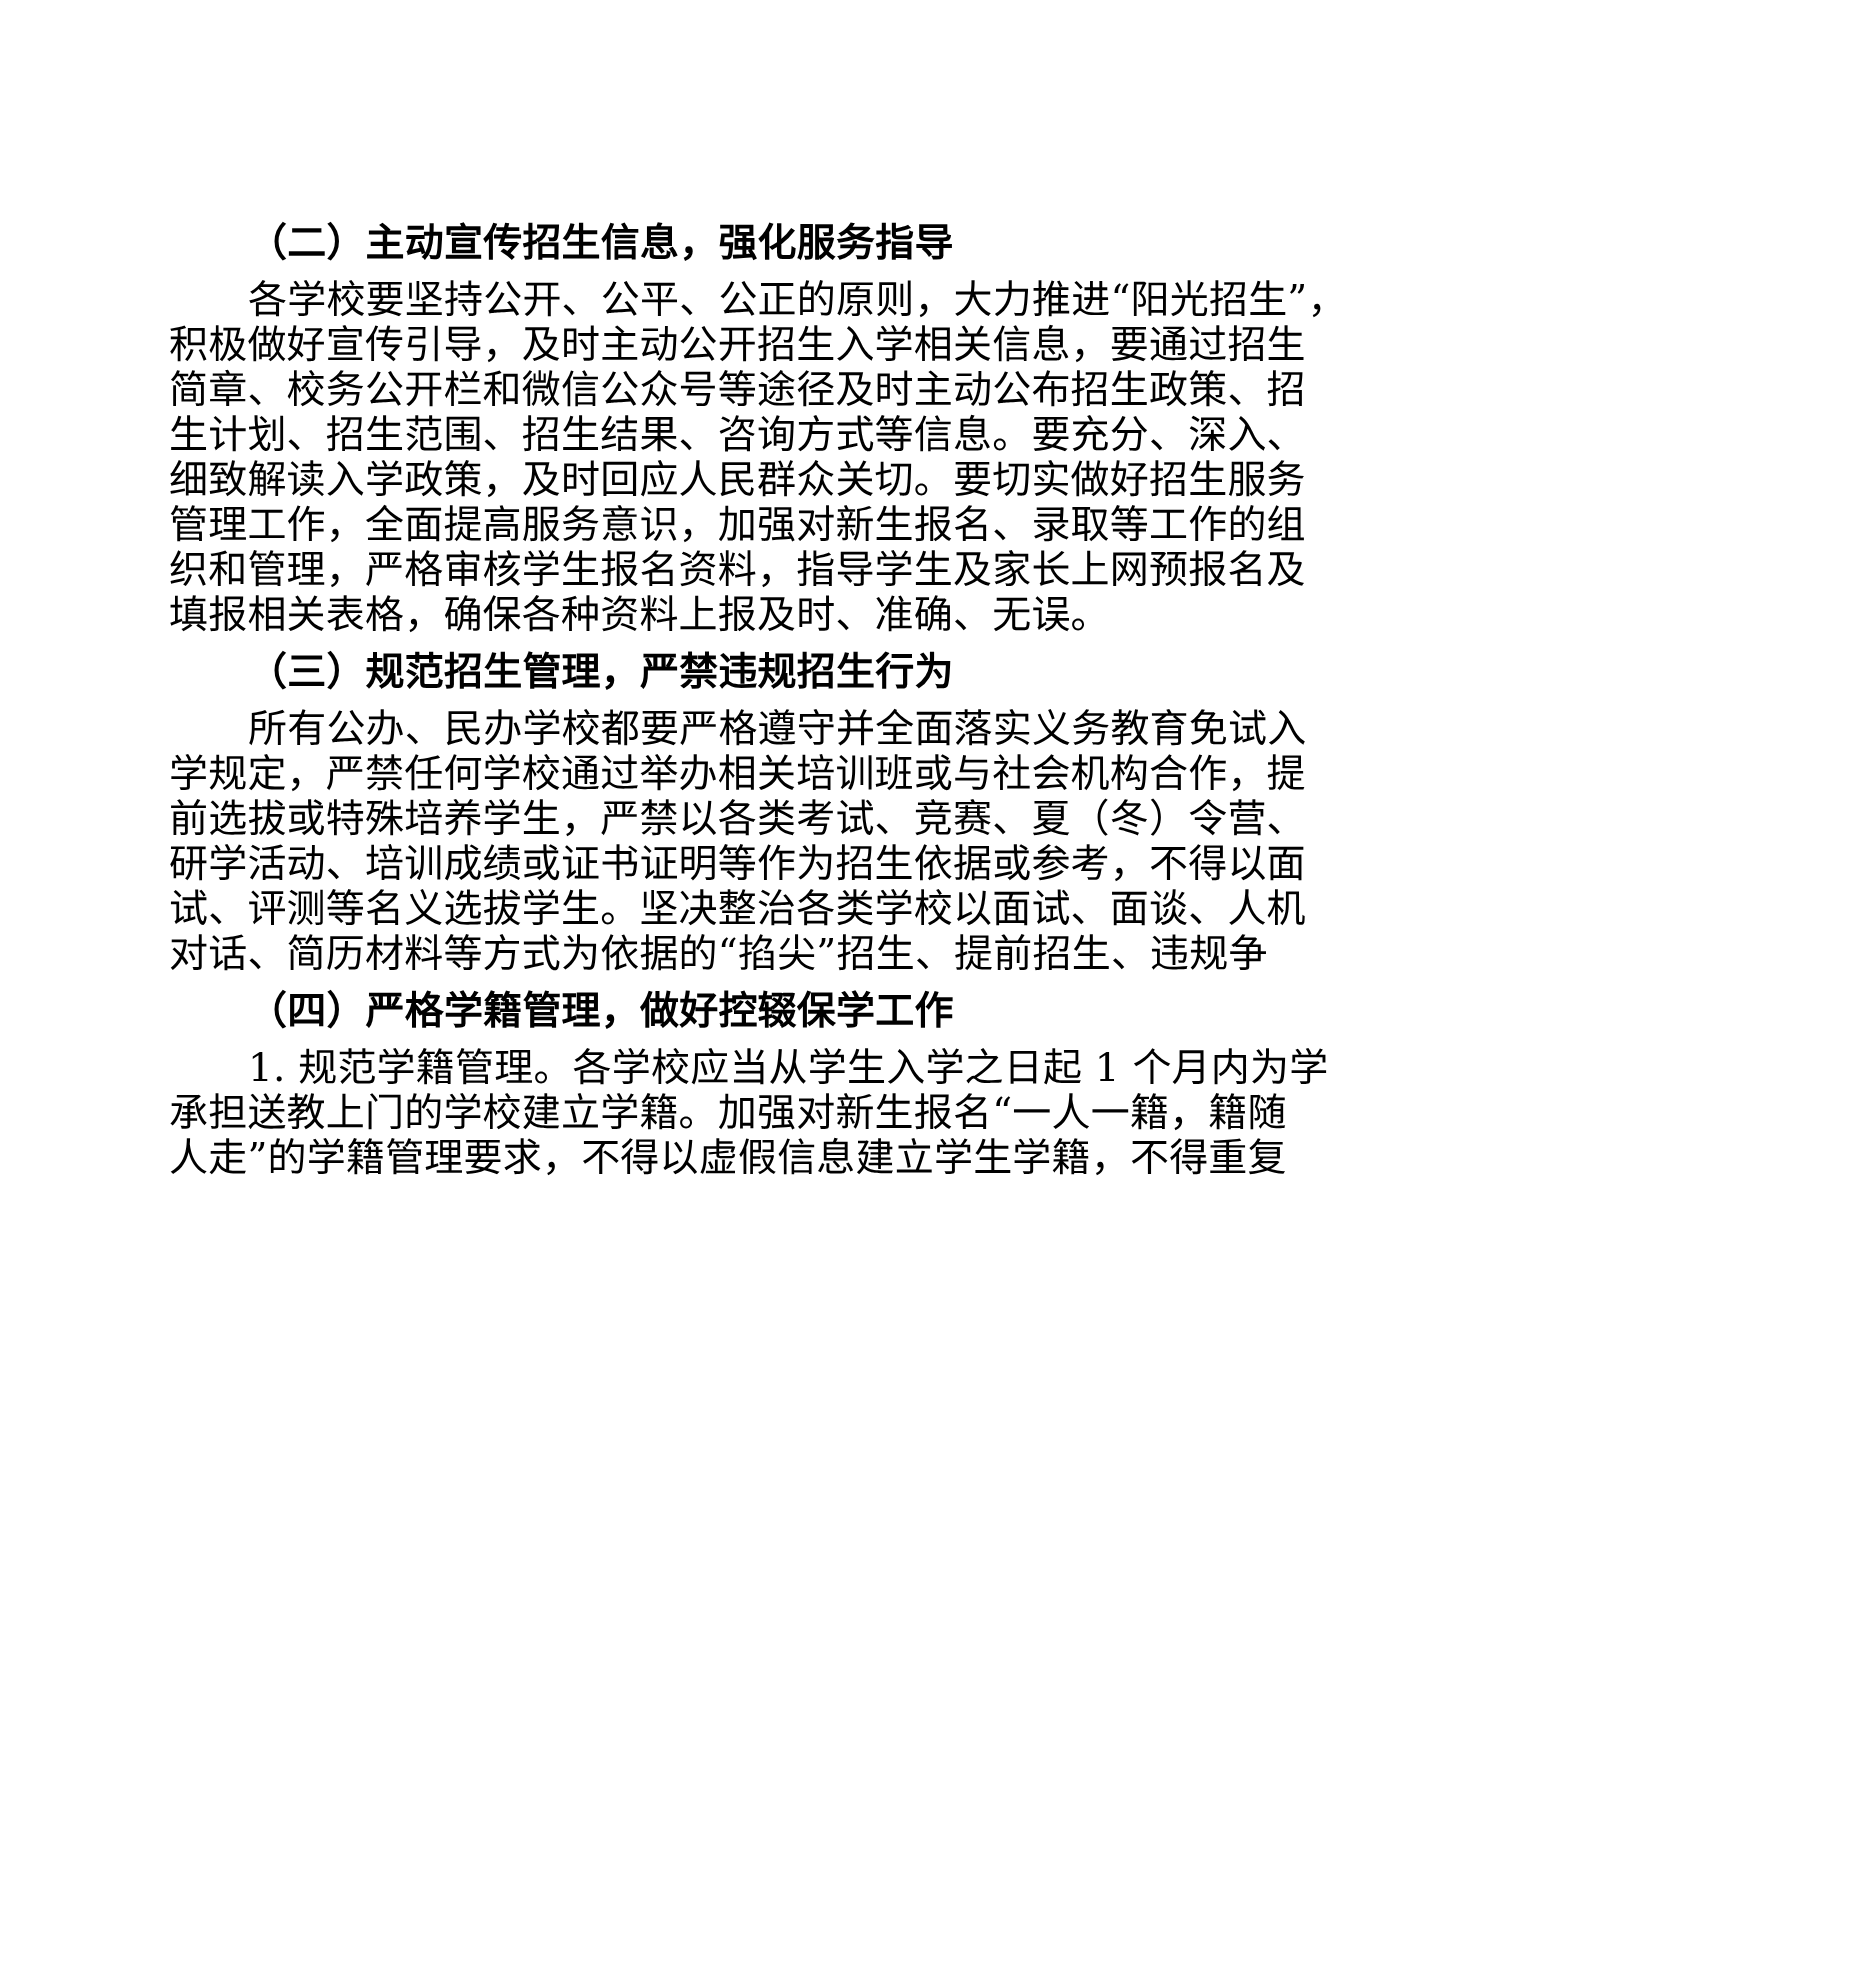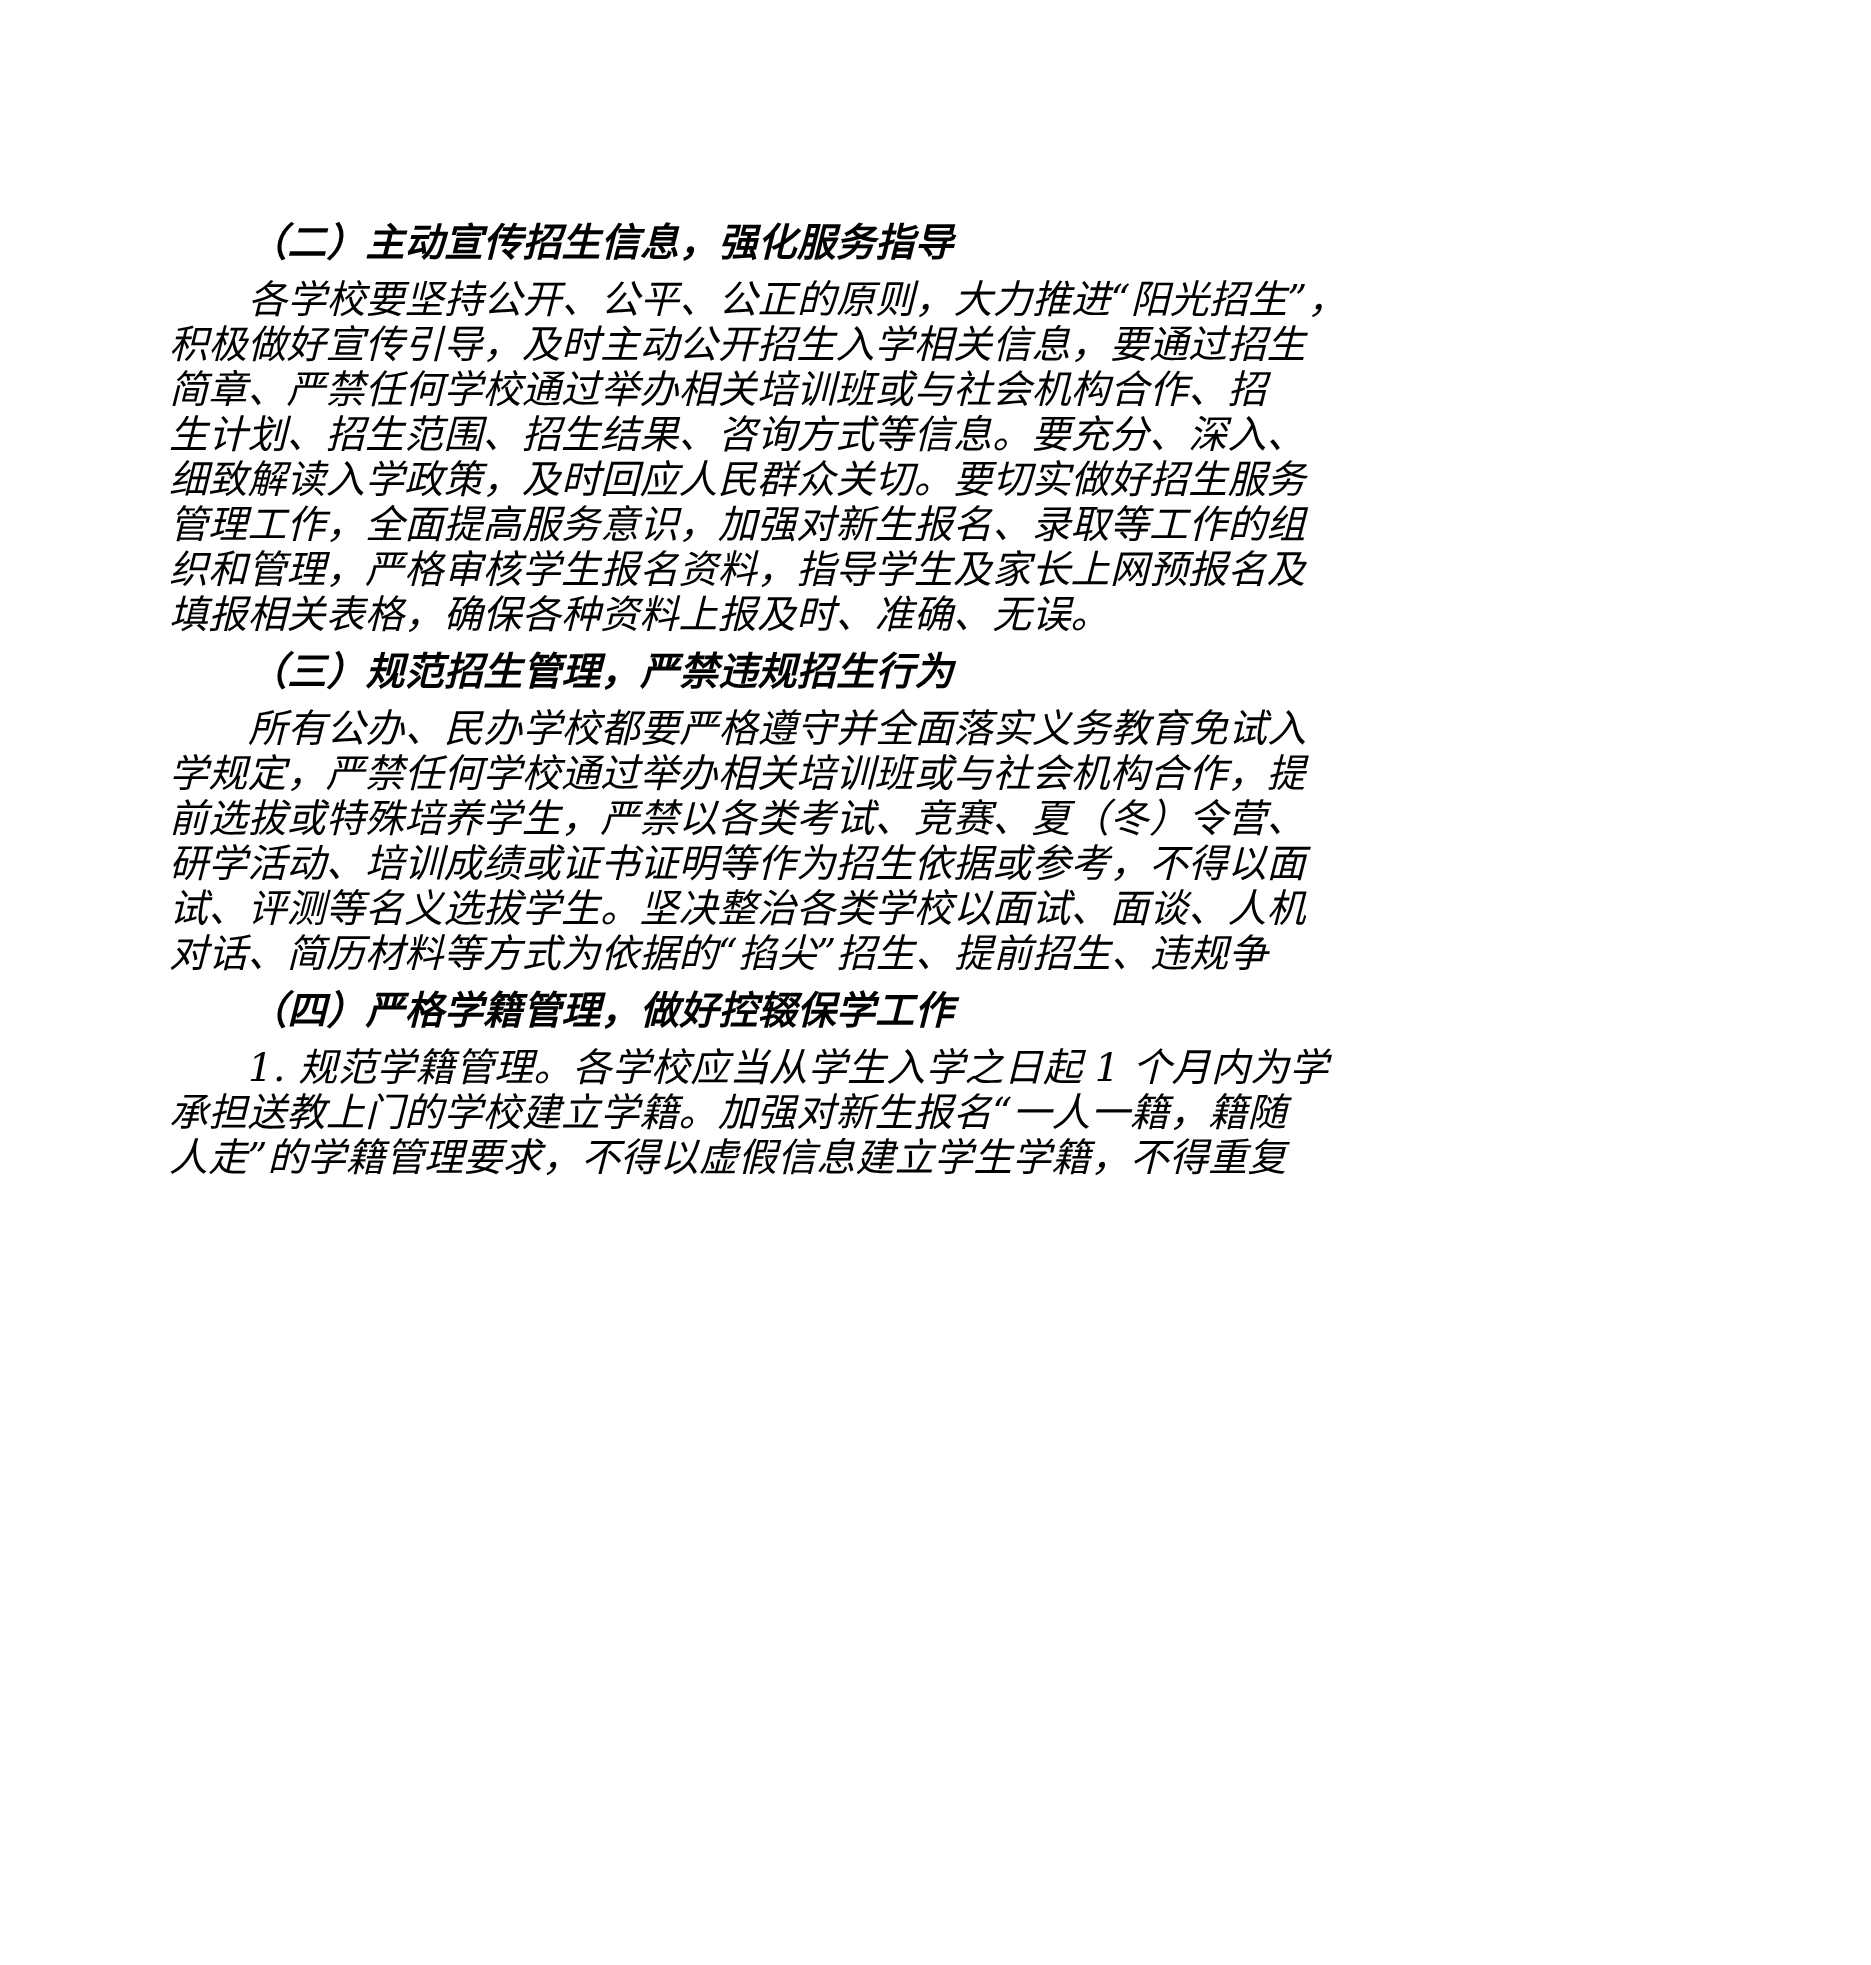--- a/index.html
+++ b/index.html
@@ -30,21 +30,20 @@
 
   
   .line {
     font-family: "DejaVu Serif", "Liberation Serif", serif;
     font-size: 39px;
     line-height: 45px;
     color: #000000;
     letter-spacing: 0.2px;
     white-space: nowrap;
     font-weight: 400;
-    font-style: italic;
   }
 
   
   .para {
     margin: 0 0 0 0;
   }
 
   
   .heading .line {
     font-weight: 700;
@@ -62,21 +61,21 @@
 
   <div class="content">
 
     <div class="block heading">
       <div class="line indent2">（二）主动宣传招生信息，强化服务指导</div>
     </div>
 
     <div class="block para">
       <div class="line indent2">各学校要坚持公开、公平、公正的原则，大力推进“阳光招生”，</div>
       <div class="line">积极做好宣传引导，及时主动公开招生入学相关信息，要通过招生</div>
-      <div class="line">简章、严禁任何学校通过举办相关培训班或与社会机构合作、招</div>
+      <div class="line">简章、校务公开栏和微信公众号等途径及时主动公布招生政策、招</div>
       <div class="line">生计划、招生范围、招生结果、咨询方式等信息。要充分、深入、</div>
       <div class="line">细致解读入学政策，及时回应人民群众关切。要切实做好招生服务</div>
       <div class="line">管理工作，全面提高服务意识，加强对新生报名、录取等工作的组</div>
       <div class="line">织和管理，严格审核学生报名资料，指导学生及家长上网预报名及</div>
       <div class="line">填报相关表格，确保各种资料上报及时、准确、无误。</div>
     </div>
 
     <div class="block heading">
       <div class="line indent2">（三）规范招生管理，严禁违规招生行为</div>
     </div>

